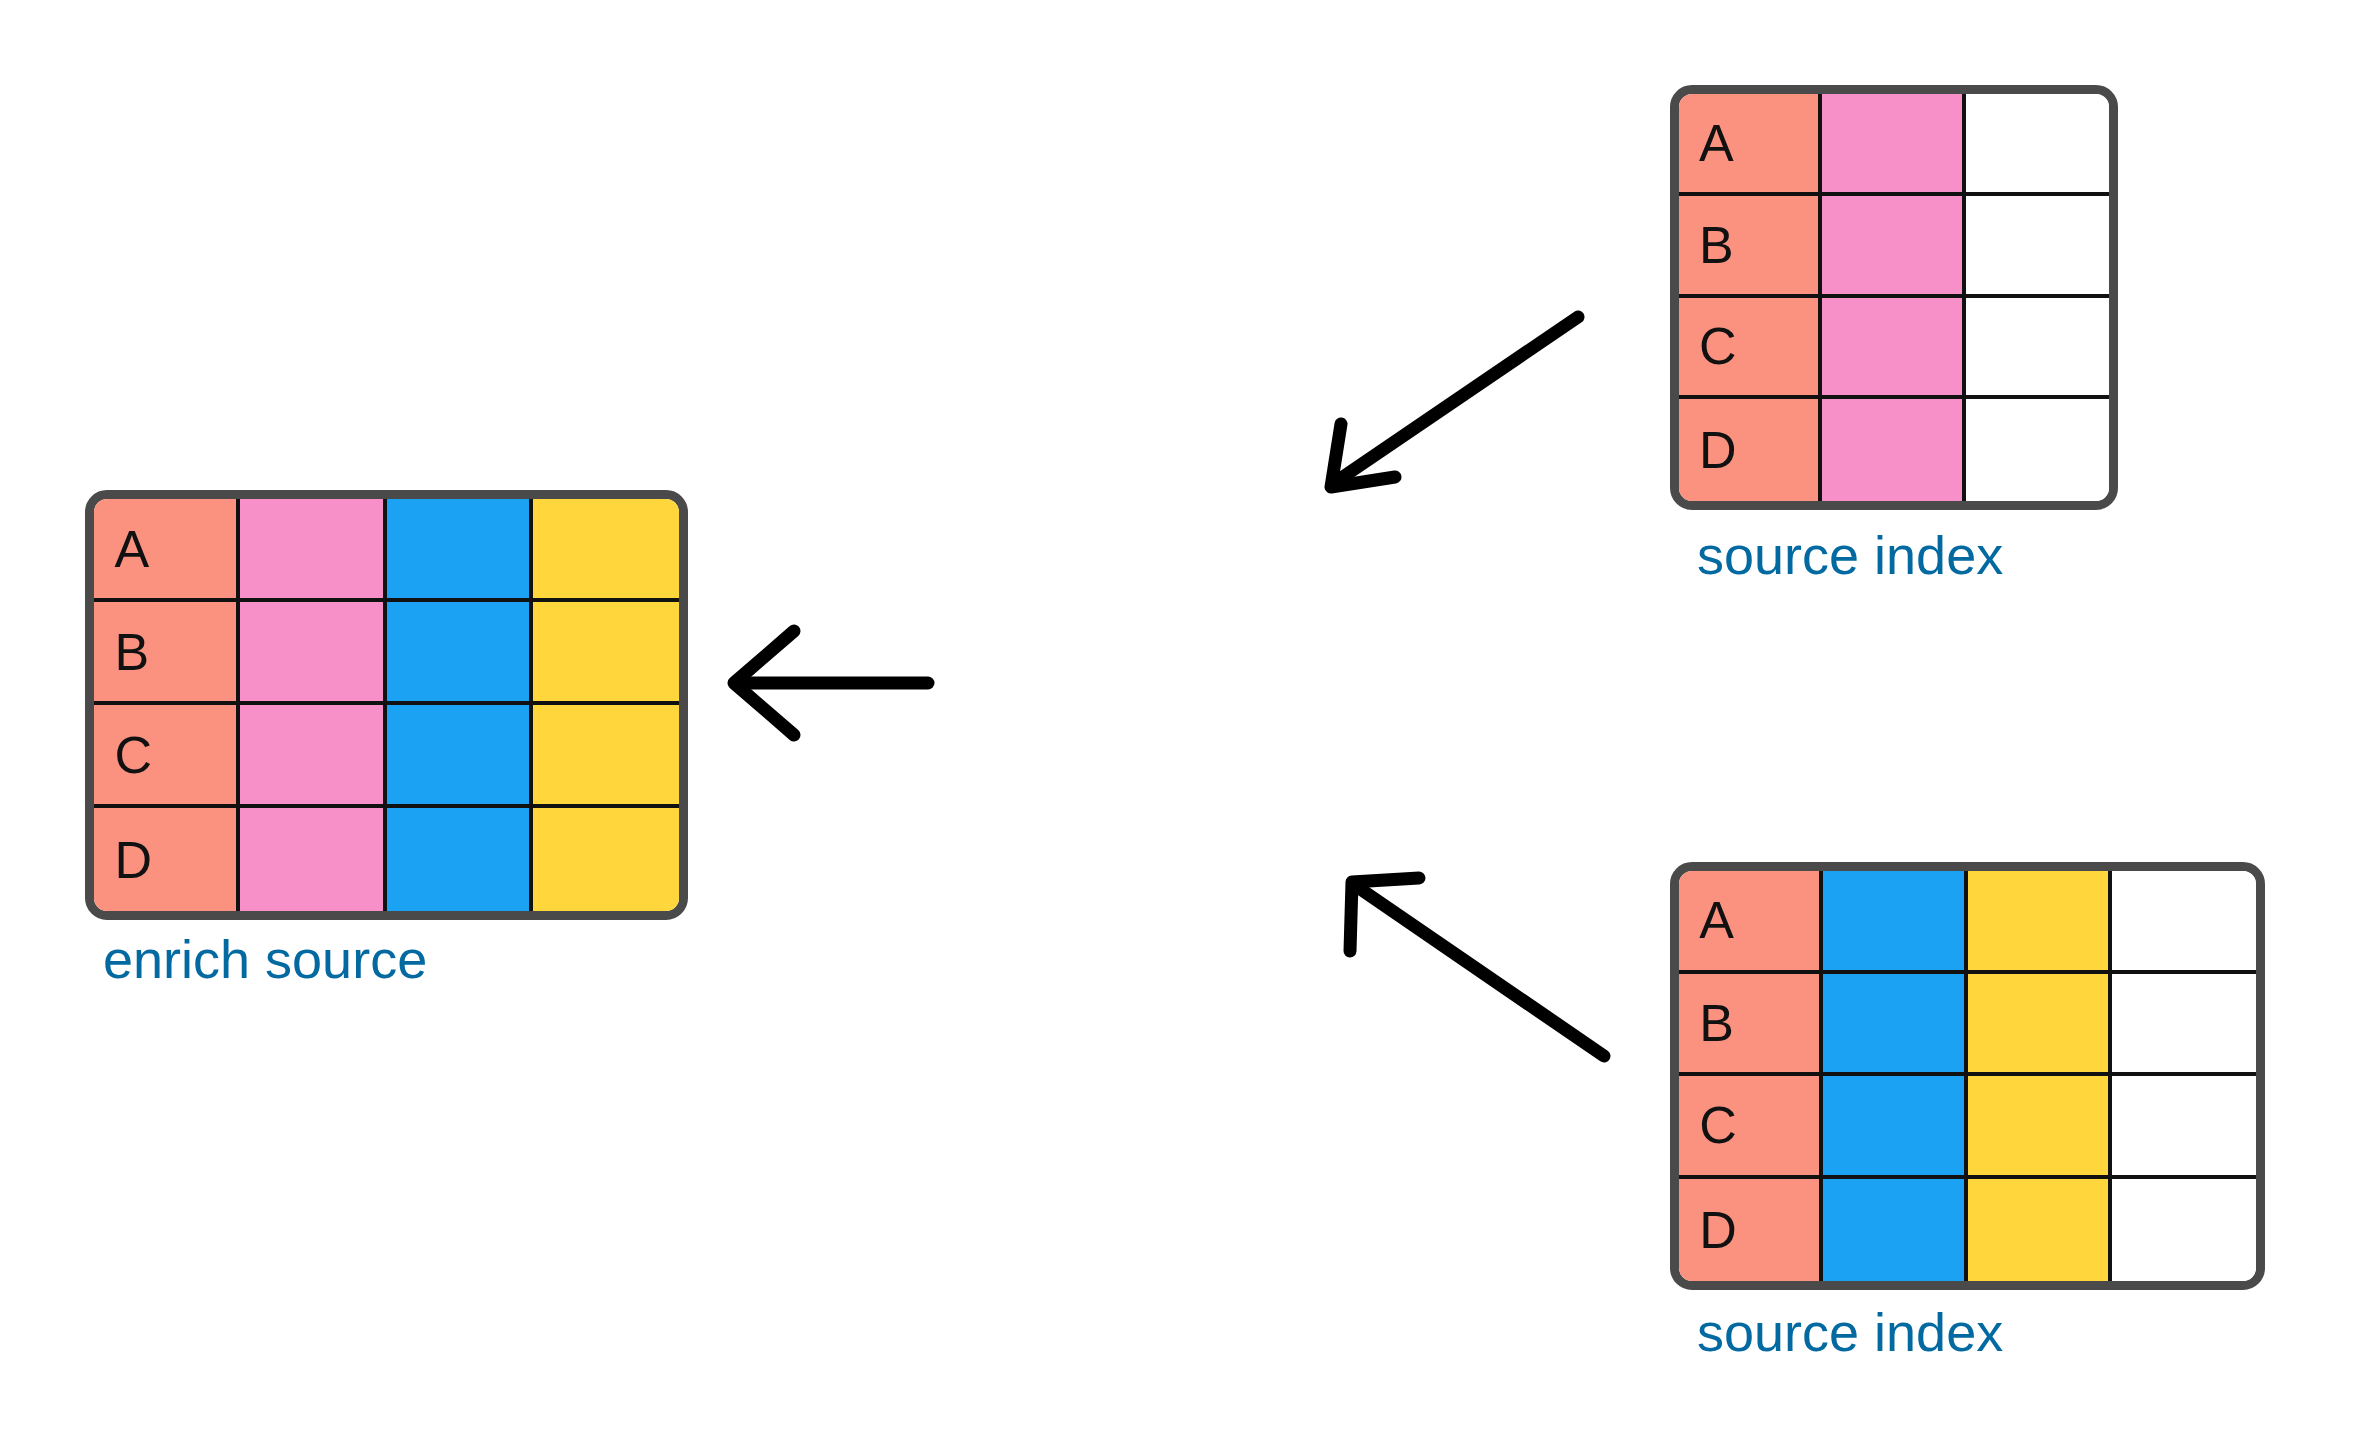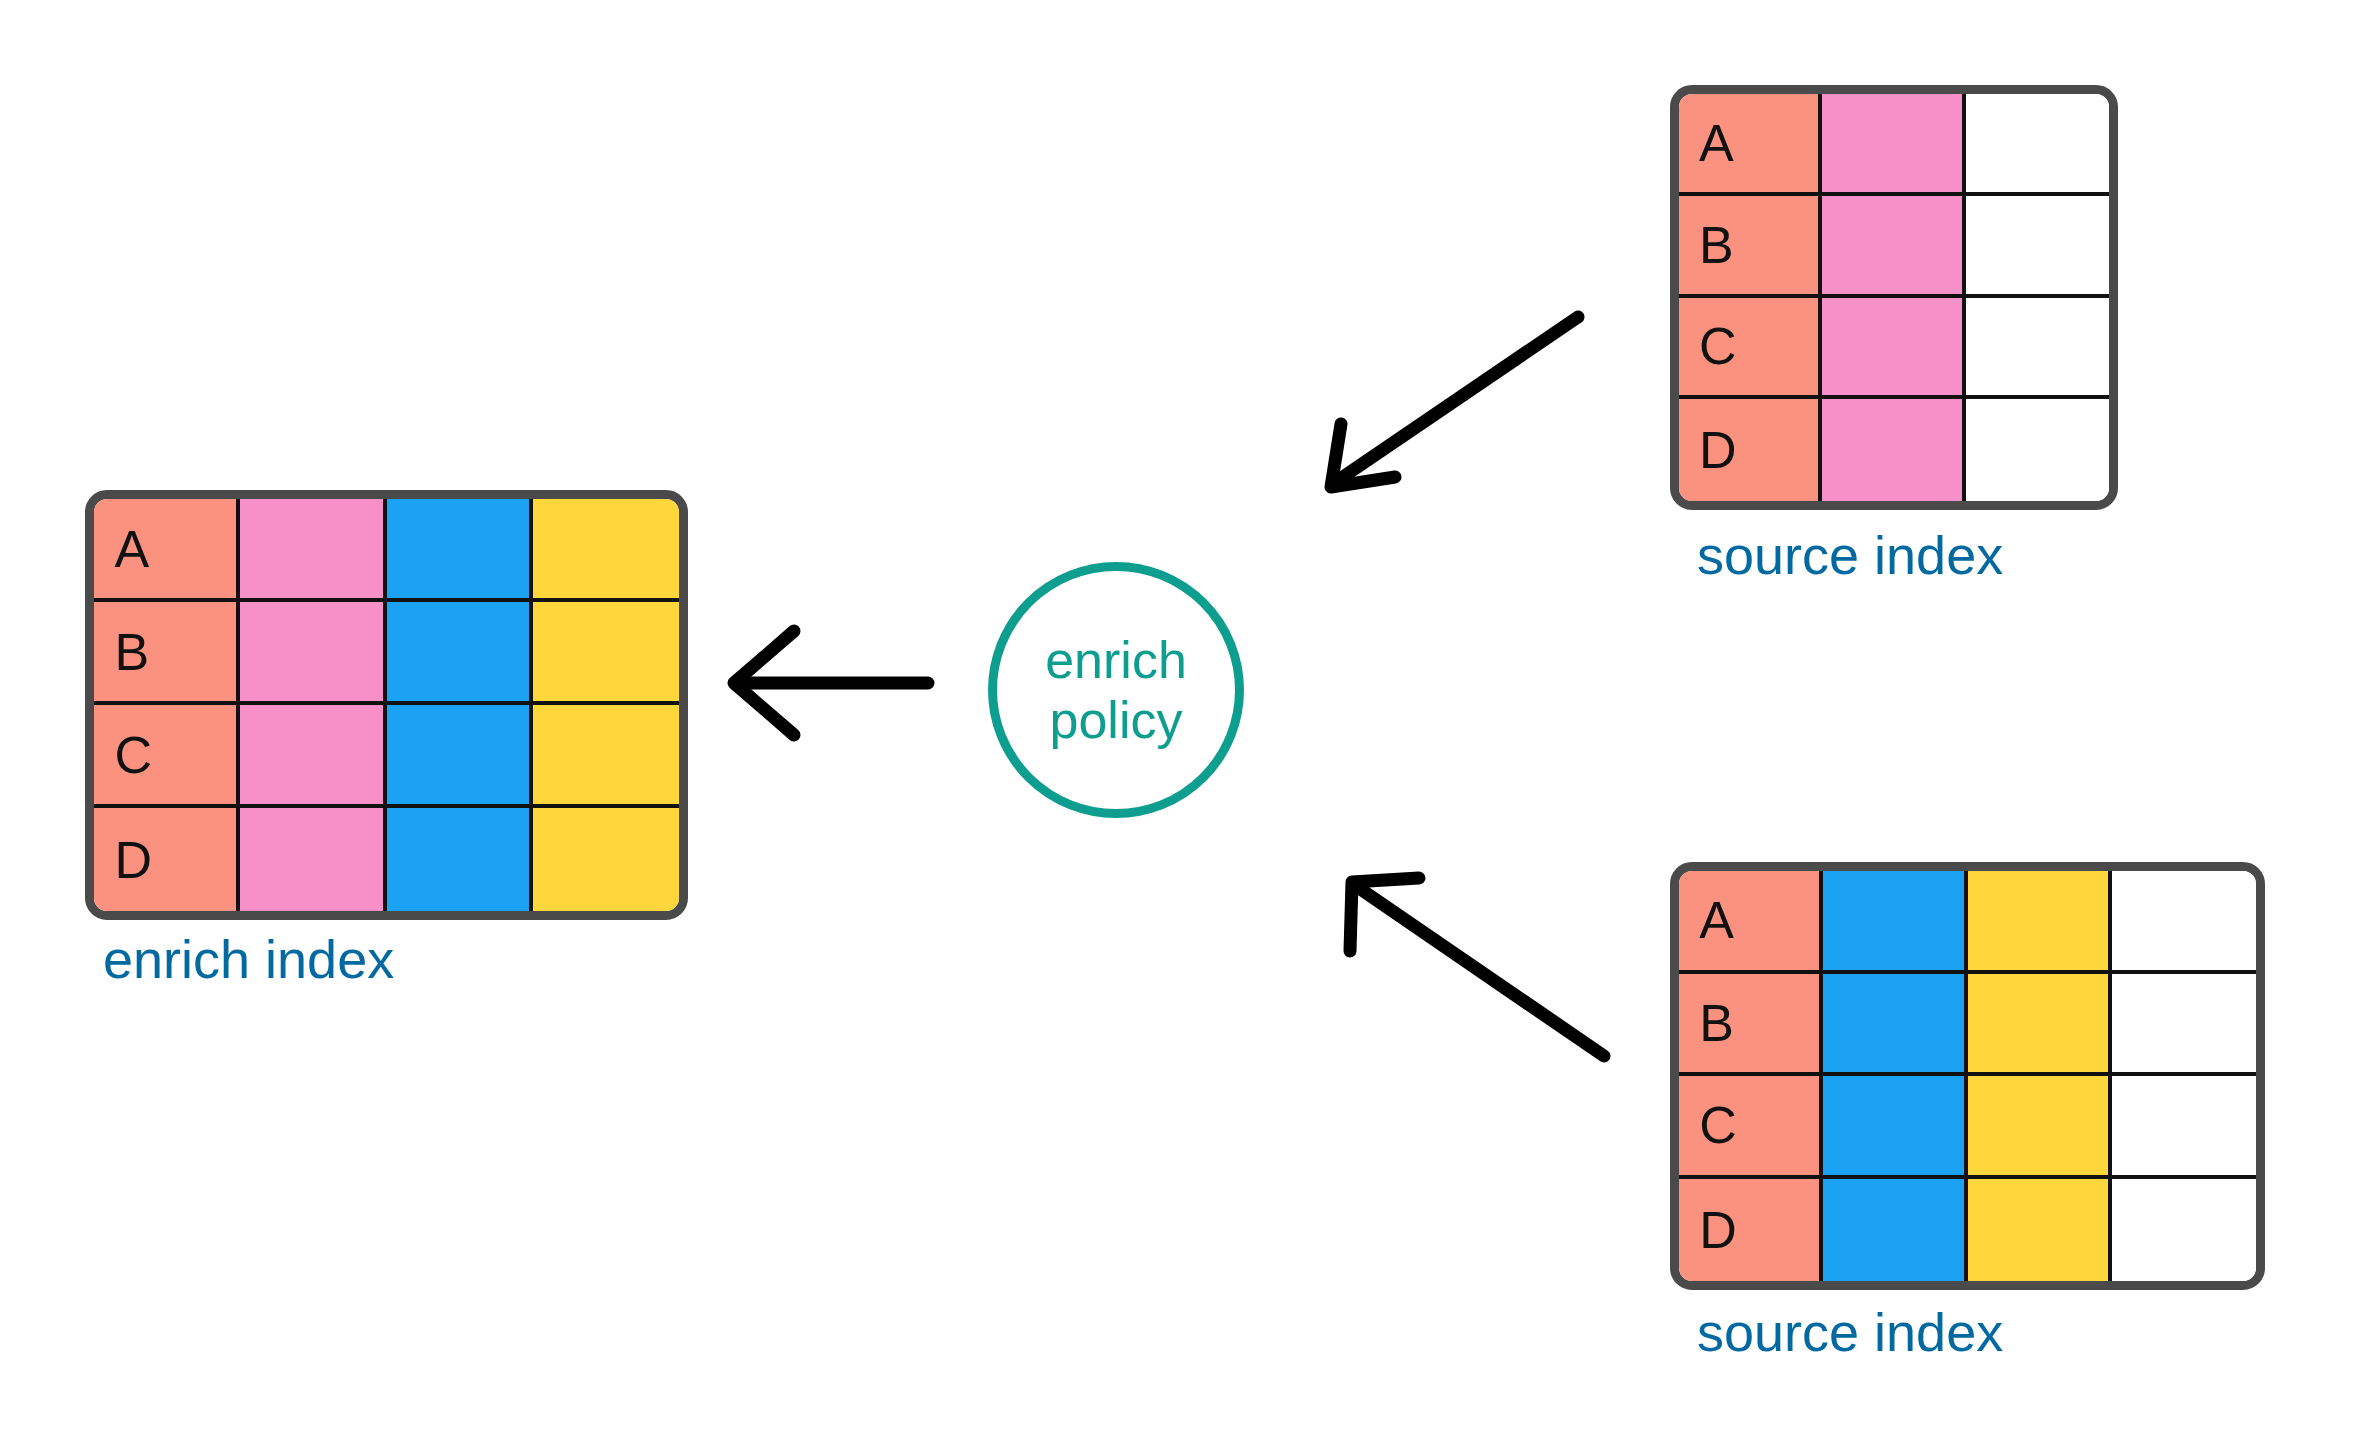--- a/index.html
+++ b/index.html
@@ -174,21 +174,21 @@
     <div class="cell" style="background:#fb9280">C</div>
     <div class="cell" style="background:#f78fc9"></div>
     <div class="cell" style="background:#1ba2f3"></div>
     <div class="cell lastcol" style="background:#ffd63c"></div>
 
     <div class="cell lastrow" style="background:#fb9280">D</div>
     <div class="cell lastrow" style="background:#f78fc9"></div>
     <div class="cell lastrow" style="background:#1ba2f3"></div>
     <div class="cell lastrow lastcol" style="background:#ffd63c"></div>
   </div>
-  <div class="caption" id="enrich-caption">enrich index</div>
+  <div class="caption" id="enrich-caption">enrich source</div>
 
   <div class="grid" id="source-top-table">
     <div class="cell" style="background:#fb9280">A</div>
     <div class="cell" style="background:#f78fc9"></div>
     <div class="cell lastcol" style="background:#ffffff"></div>
 
     <div class="cell" style="background:#fb9280">B</div>
     <div class="cell" style="background:#f78fc9"></div>
     <div class="cell lastcol" style="background:#ffffff"></div>
 
@@ -218,21 +218,14 @@
     <div class="cell" style="background:#ffd63c"></div>
     <div class="cell lastcol" style="background:#ffffff"></div>
 
     <div class="cell lastrow" style="background:#fb9280">D</div>
     <div class="cell lastrow" style="background:#1ba2f3"></div>
     <div class="cell lastrow" style="background:#ffd63c"></div>
     <div class="cell lastrow lastcol" style="background:#ffffff"></div>
   </div>
   <div class="caption" id="source-bottom-caption">source index</div>
 
-  <div id="policy-node">
-    <div class="ring"></div>
-    <div class="label">
-      <span>enrich</span>
-      <span>policy</span>
-    </div>
-  </div>
 
 </div>
 
 </body></html>

